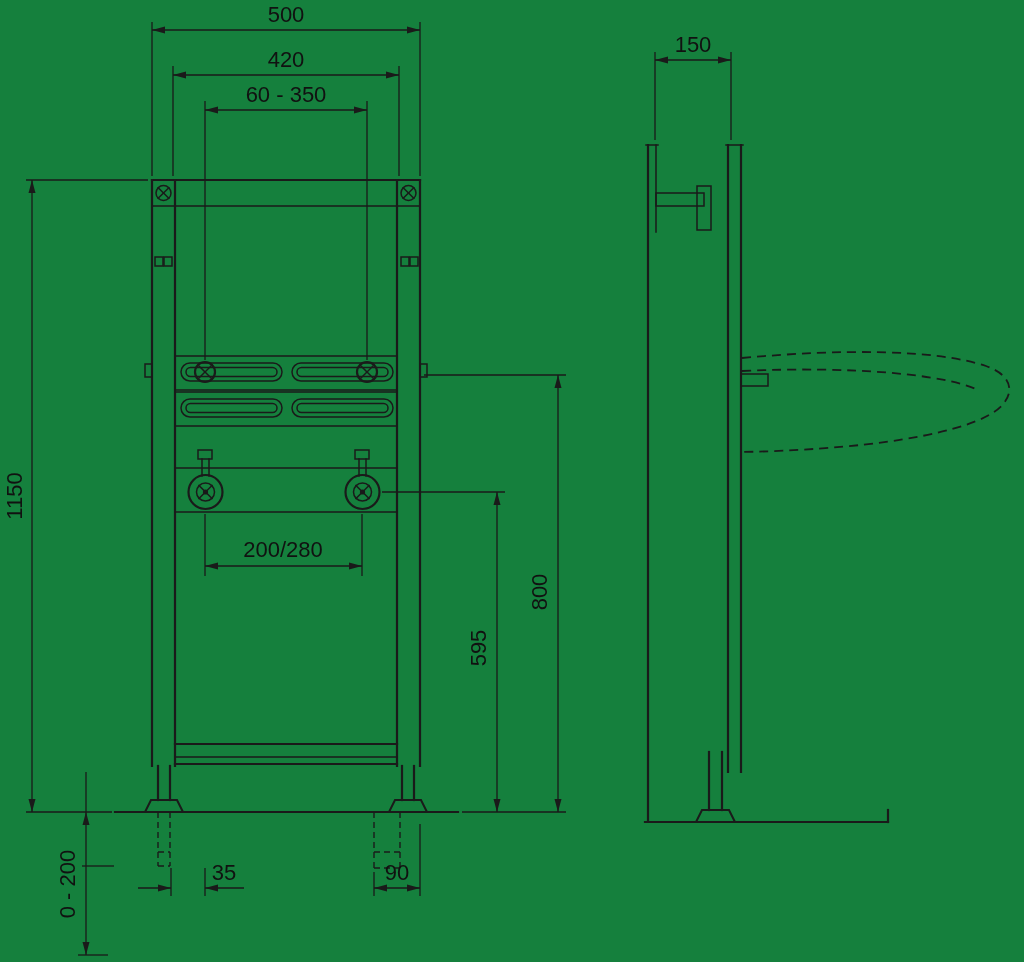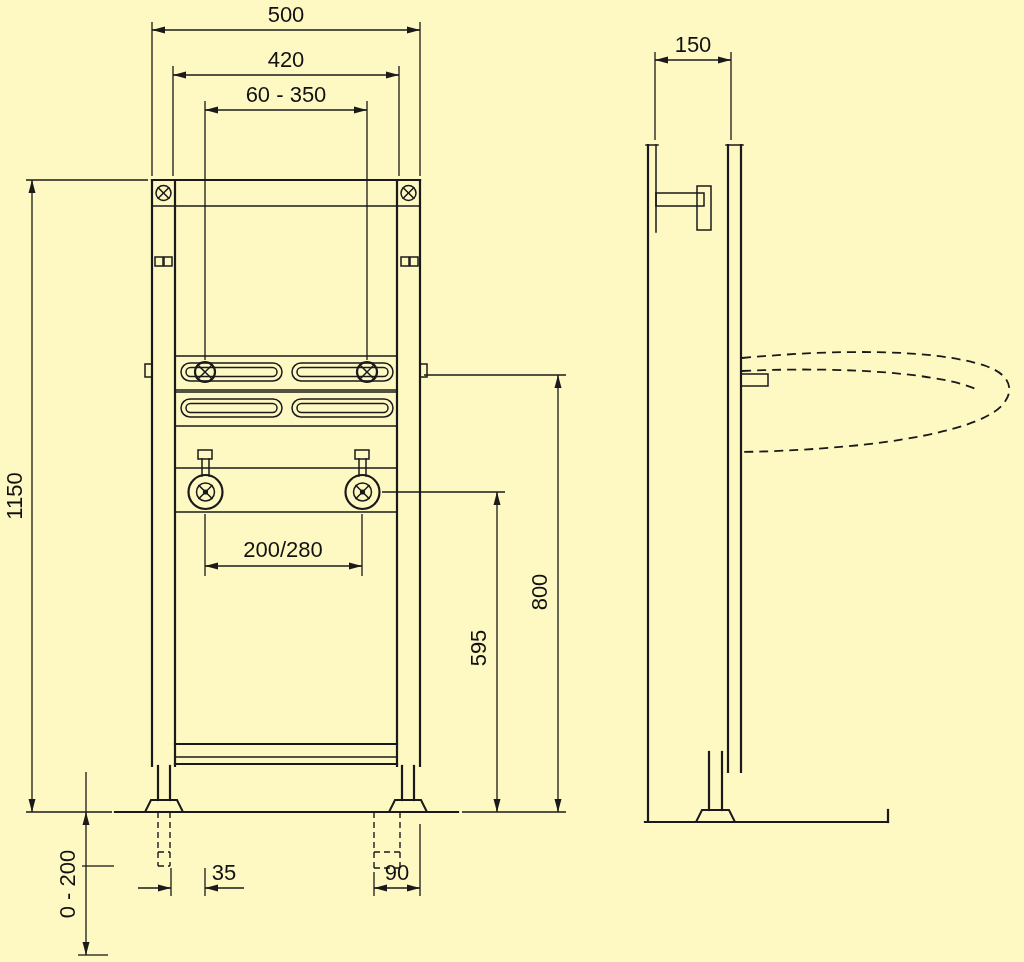--- a/index.html
+++ b/index.html
@@ -1,17 +1,17 @@
 <!DOCTYPE html>
 <html><head>
 <meta charset="utf-8">
 <style>
   html,body{margin:0;padding:0;background:#ffffff;}
   body{font-family:"Liberation Sans", sans-serif;}
-  .stage{position:relative;width:1024px;height:962px;background:#fef9c3;overflow:hidden;}
+  .stage{position:relative;width:1024px;height:962px;background:#15803d;overflow:hidden;}
   svg{display:block;}
   .struct{stroke:#1a1a1a;fill:none;stroke-width:2.2;stroke-linecap:square;}
   .struct-thin{stroke:#1a1a1a;fill:none;stroke-width:1.5;stroke-linecap:square;}
   .dim{stroke:#1a1a1a;fill:none;stroke-width:1.3;}
   .hidden-line{stroke:#1a1a1a;fill:none;stroke-width:1.4;stroke-dasharray:6 4;}
   .basin-line{stroke:#1a1a1a;fill:none;stroke-width:1.8;stroke-dasharray:9 6;}
   .plate{fill:none;stroke:#1a1a1a;stroke-width:2;}
   text{fill:#111111;font-family:"Liberation Sans", sans-serif;font-size:22px;}
 </style>
 </head>

